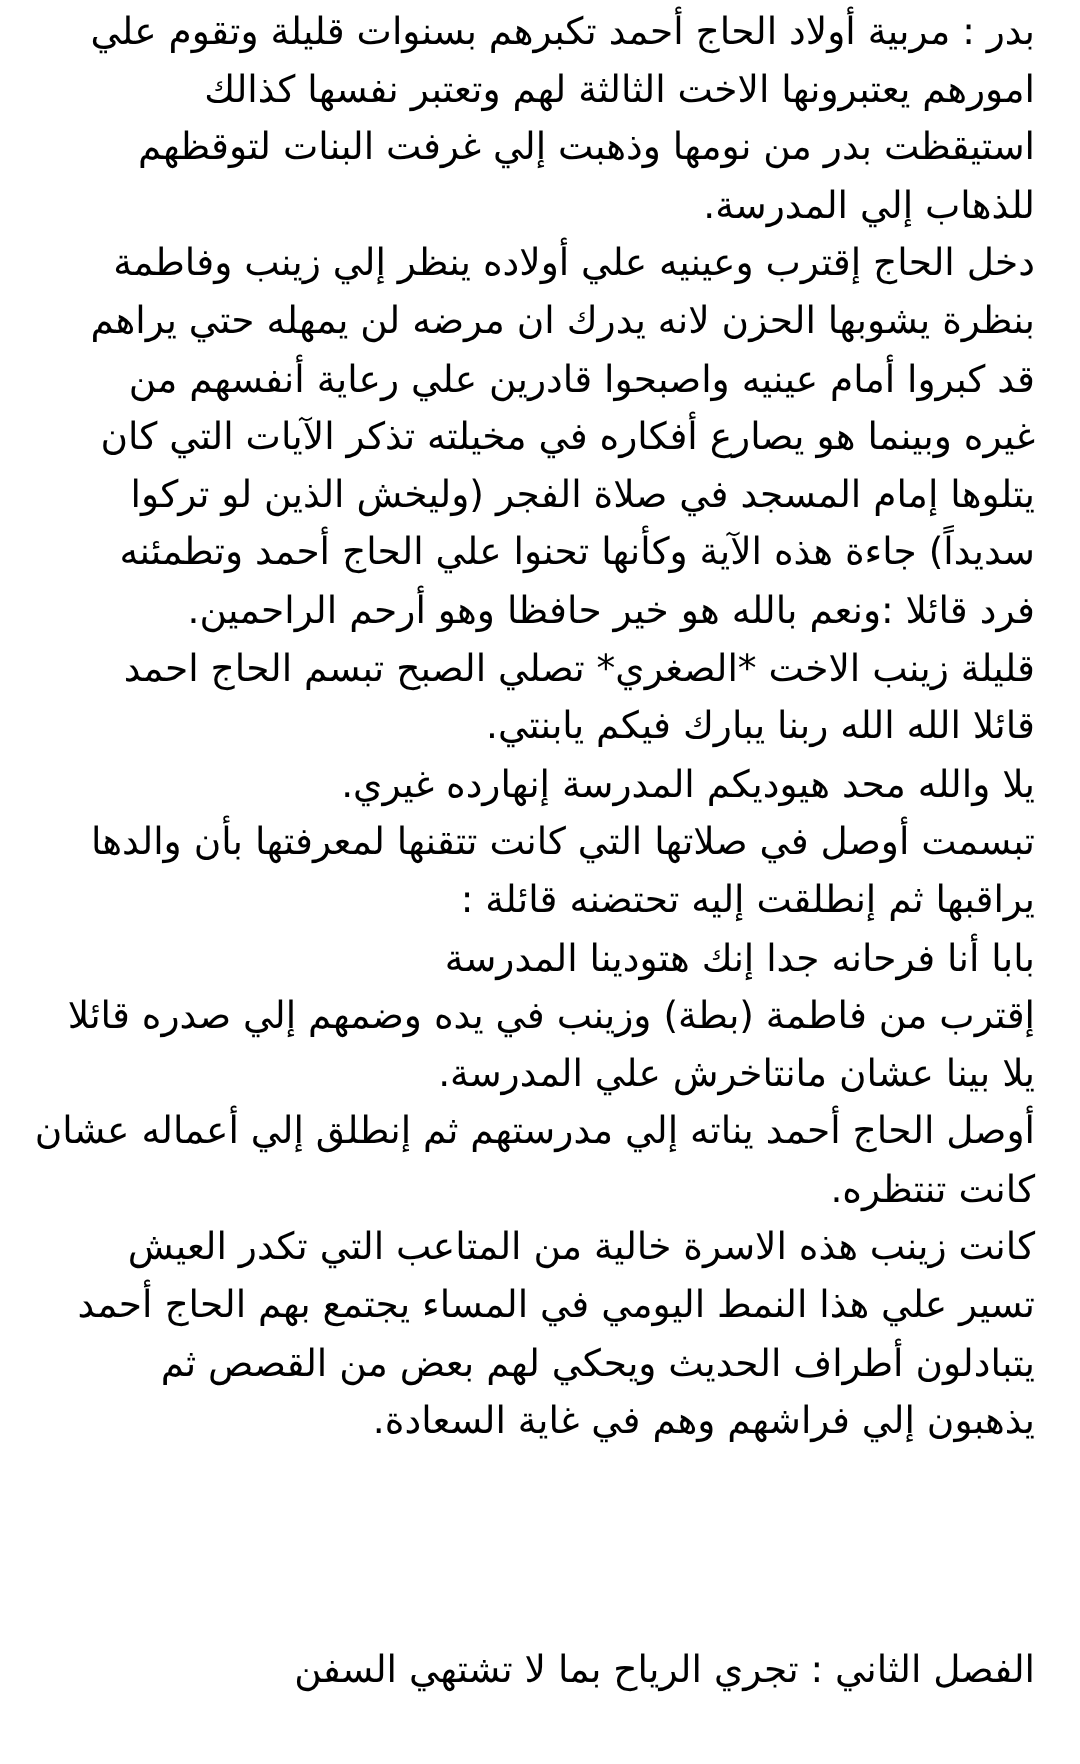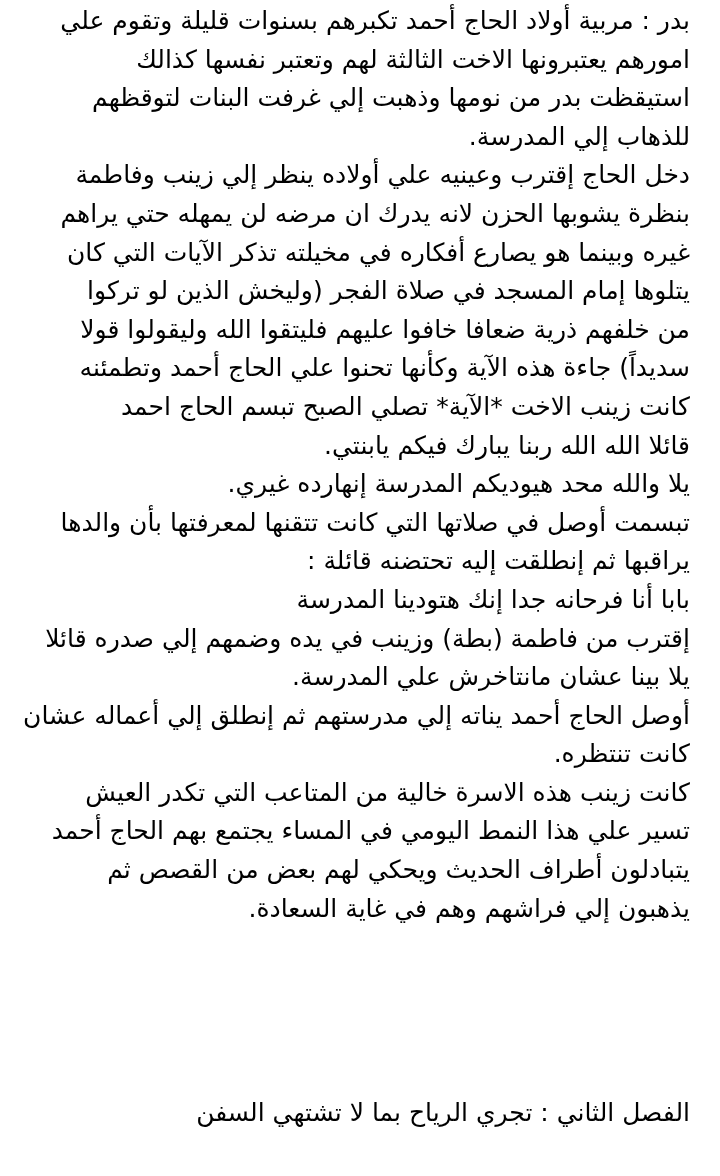--- a/index.html
+++ b/index.html
@@ -55,25 +55,26 @@
 <body>
 
 <div class="page">
   <div class="text-block">
     <span class="line">بدر : مربية أولاد الحاج أحمد تكبرهم بسنوات قليلة وتقوم علي</span>
     <span class="line">امورهم يعتبرونها الاخت الثالثة لهم وتعتبر نفسها كذالك</span>
     <span class="line">استيقظت بدر من نومها وذهبت إلي غرفت البنات لتوقظهم</span>
     <span class="line">للذهاب إلي المدرسة.</span>
     <span class="line">دخل الحاج إقترب وعينيه علي أولاده ينظر إلي زينب وفاطمة</span>
     <span class="line">بنظرة يشوبها الحزن لانه يدرك ان مرضه لن يمهله حتي يراهم</span>
+    <span class="line">قد كبروا أمام عينيه واصبحوا قادرين علي رعاية أنفسهم من</span>
     <span class="line">غيره وبينما هو يصارع أفكاره في مخيلته تذكر الآيات التي كان</span>
     <span class="line">يتلوها إمام المسجد في صلاة الفجر (وليخش الذين لو تركوا</span>
-    <span class="line">من خلفهم ذرية ضعافا خافوا عليهم فليتقوا الله وليقولوا قولا</span>
     <span class="line">سديداً) جاءة هذه الآية وكأنها تحنوا علي الحاج أحمد وتطمئنه</span>
-    <span class="line">كانت زينب الاخت *الآية* تصلي الصبح تبسم الحاج احمد</span>
+    <span class="line">فرد قائلا :ونعم بالله هو خير حافظا وهو أرحم الراحمين.</span>
+    <span class="line">قليلة زينب الاخت *الصغري* تصلي الصبح تبسم الحاج احمد</span>
     <span class="line">قائلا الله الله ربنا يبارك فيكم يابنتي.</span>
     <span class="line">يلا والله محد هيوديكم المدرسة إنهارده غيري.</span>
     <span class="line">تبسمت أوصل في صلاتها التي كانت تتقنها لمعرفتها بأن والدها</span>
     <span class="line">يراقبها ثم إنطلقت إليه تحتضنه قائلة :</span>
     <span class="line">بابا أنا فرحانه جدا إنك هتودينا المدرسة</span>
     <span class="line">إقترب من فاطمة (بطة) وزينب في يده وضمهم إلي صدره قائلا</span>
     <span class="line">يلا بينا عشان مانتاخرش علي المدرسة.</span>
     <span class="line">أوصل الحاج أحمد يناته إلي مدرستهم ثم إنطلق إلي أعماله عشان</span>
     <span class="line">كانت تنتظره.</span>
     <span class="line">كانت زينب هذه الاسرة خالية من المتاعب التي تكدر العيش</span>

